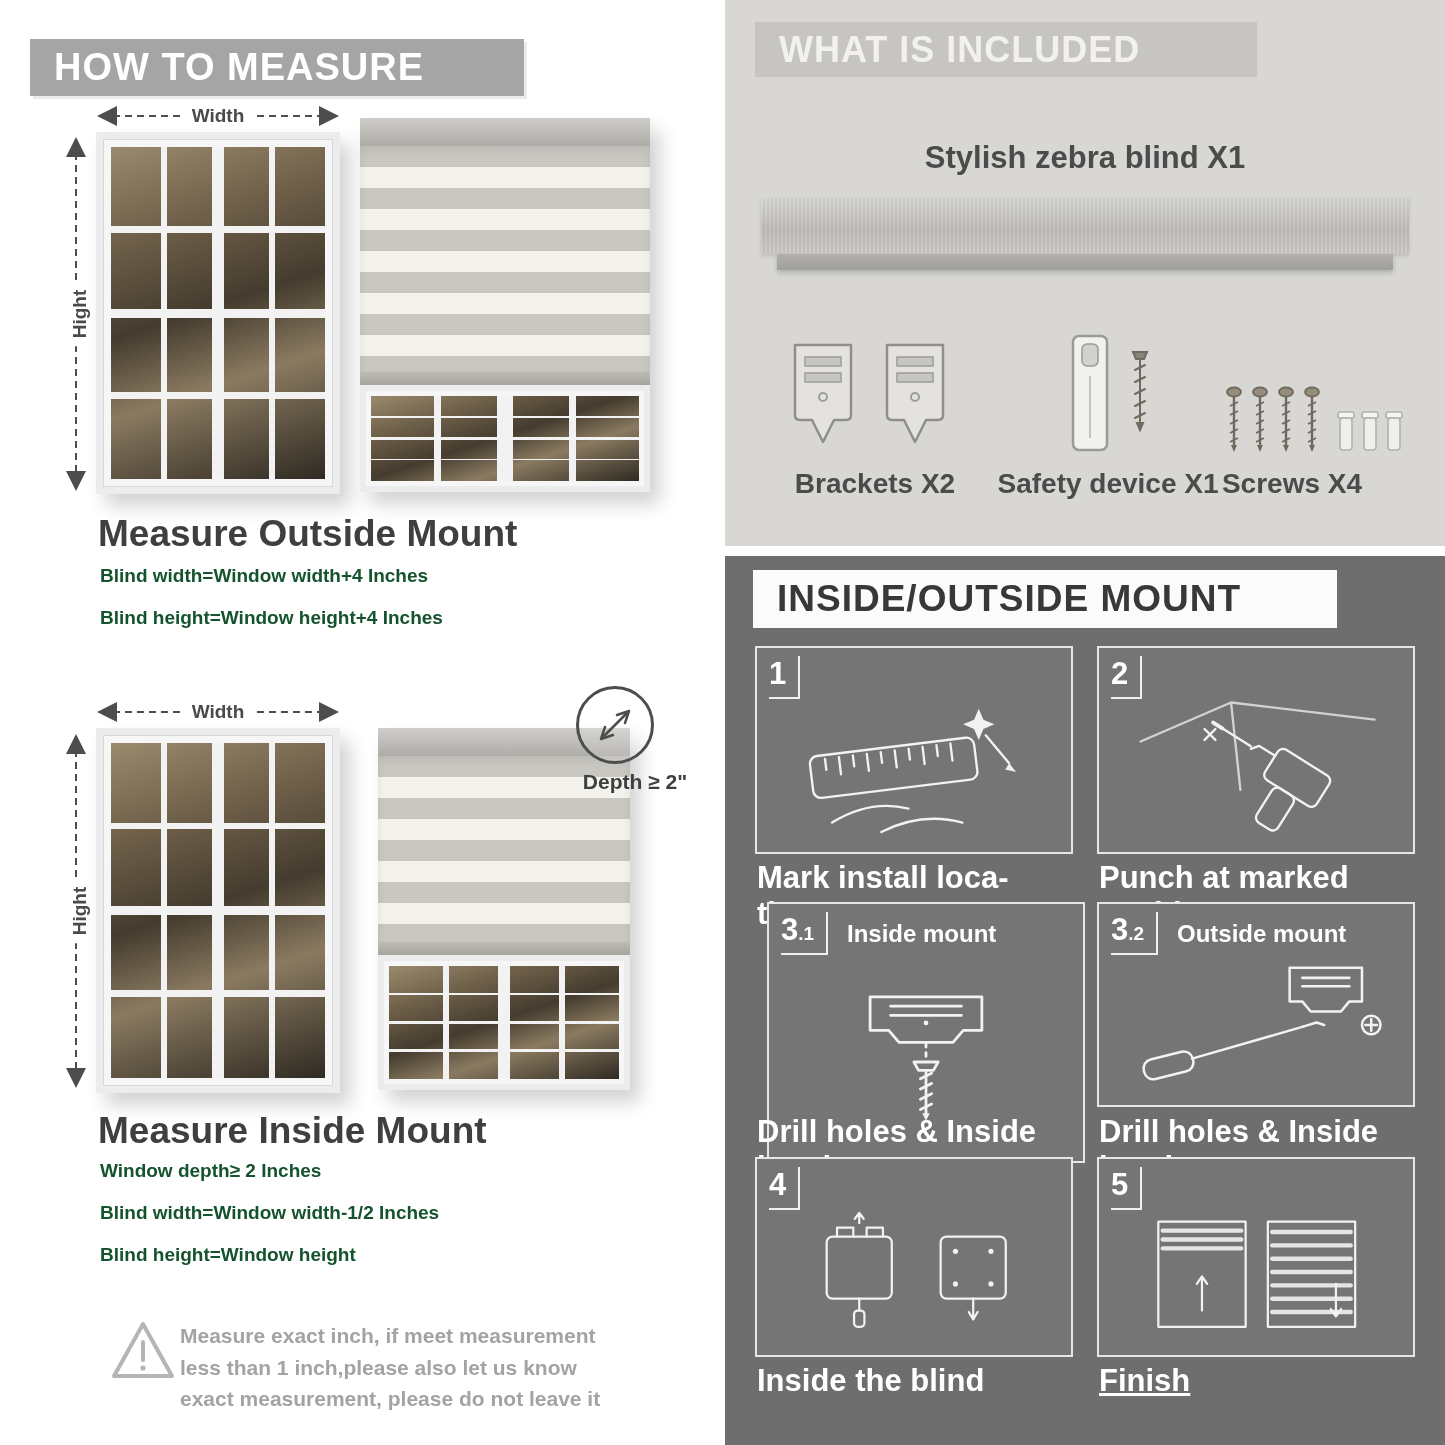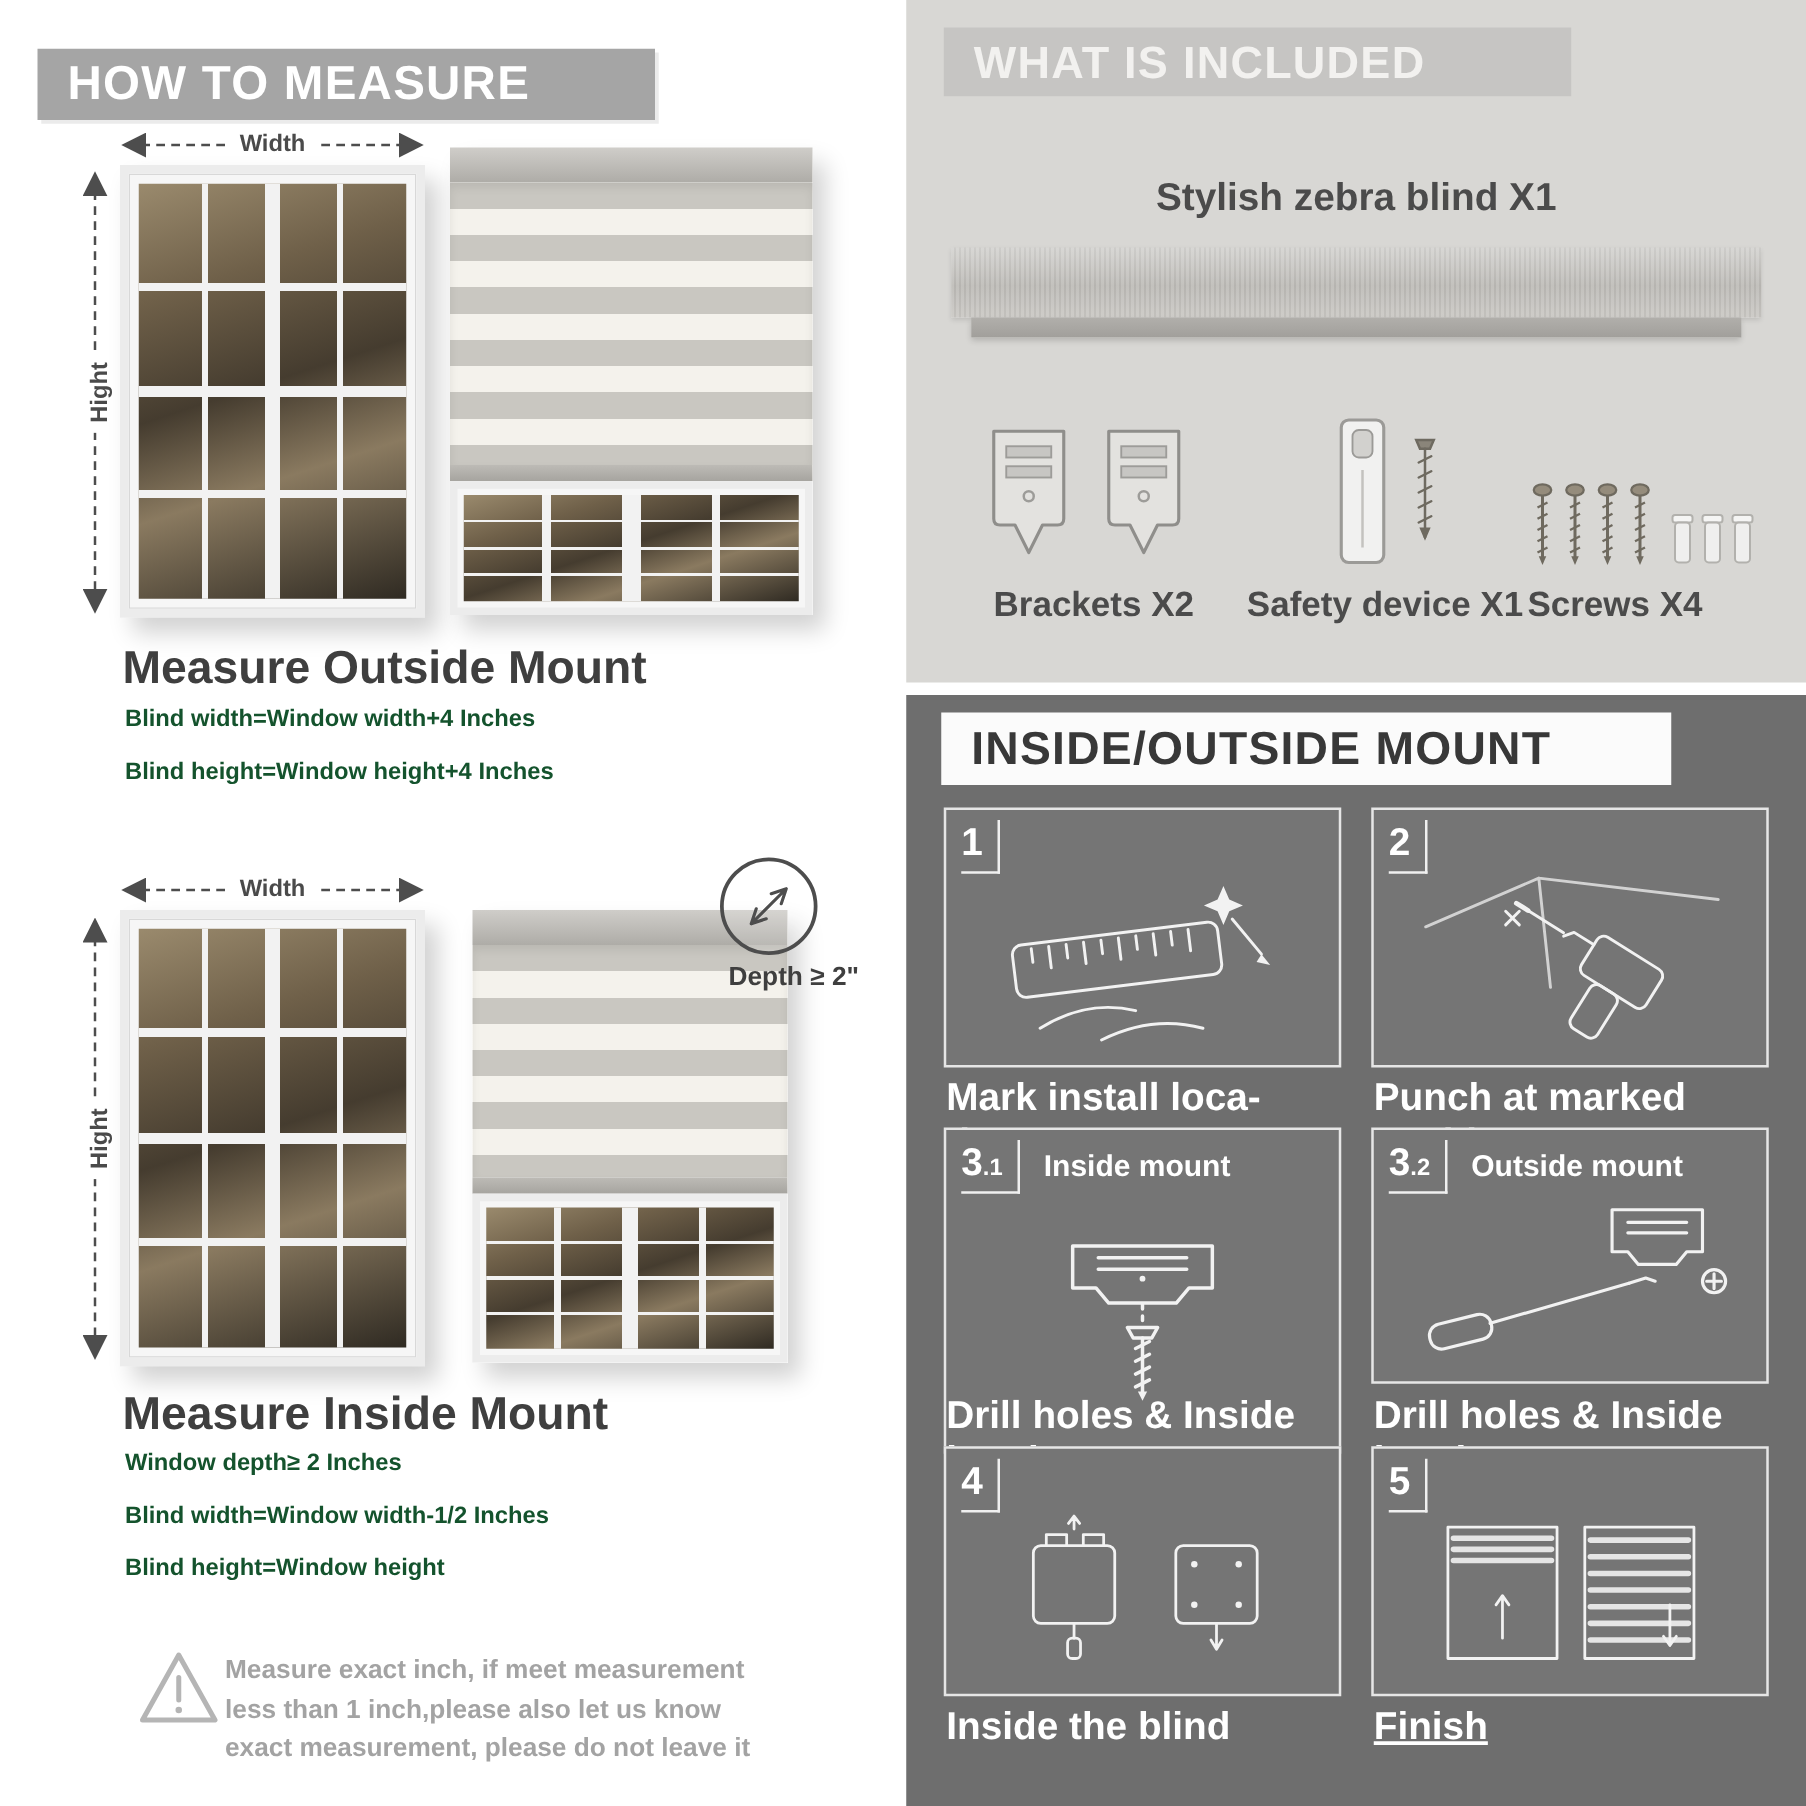--- a/index.html
+++ b/index.html
@@ -298,21 +298,21 @@
               <path d="M168 98 h-24 l-7 9 M135 104 h-42"></path>
               <line x1="92" y1="104" x2="78" y2="104" stroke-width="5"></line>
             </g>
             <path d="M94 50 l14 14 M108 50 l-14 14"></path>
           </g>
         </svg>
       </div>
     </div>
     <div class="abs caption" style="left:374px;top:304px;width:318px;">Punch at  marked position</div>
 
-    <div class="abs panel" style="left:30px;top:346px;width:318px;height:261px;">
+    <div class="abs panel" style="left:42px;top:346px;width:318px;height:261px;">
       <div class="step-num">
         <span>3</span><span class="step-sub">.1</span>
       </div>
       <div class="step-label">Inside mount</div>
       <div class="panel-art" style="top:52px;">
         <svg viewBox="0 0 320 170">
           <g stroke="#f2f2f2" stroke-width="3" fill="none" stroke-linecap="round" stroke-linejoin="round">
             <path d="M100 22 h120 v36 h-20 l-11 13 h-58 l-11 -13 h-20 z"></path>
             <path d="M122 32 h76 M122 42 h76"></path>
             <circle cx="160" cy="50" r="2.5" fill="#f2f2f2" stroke="none"></circle>

